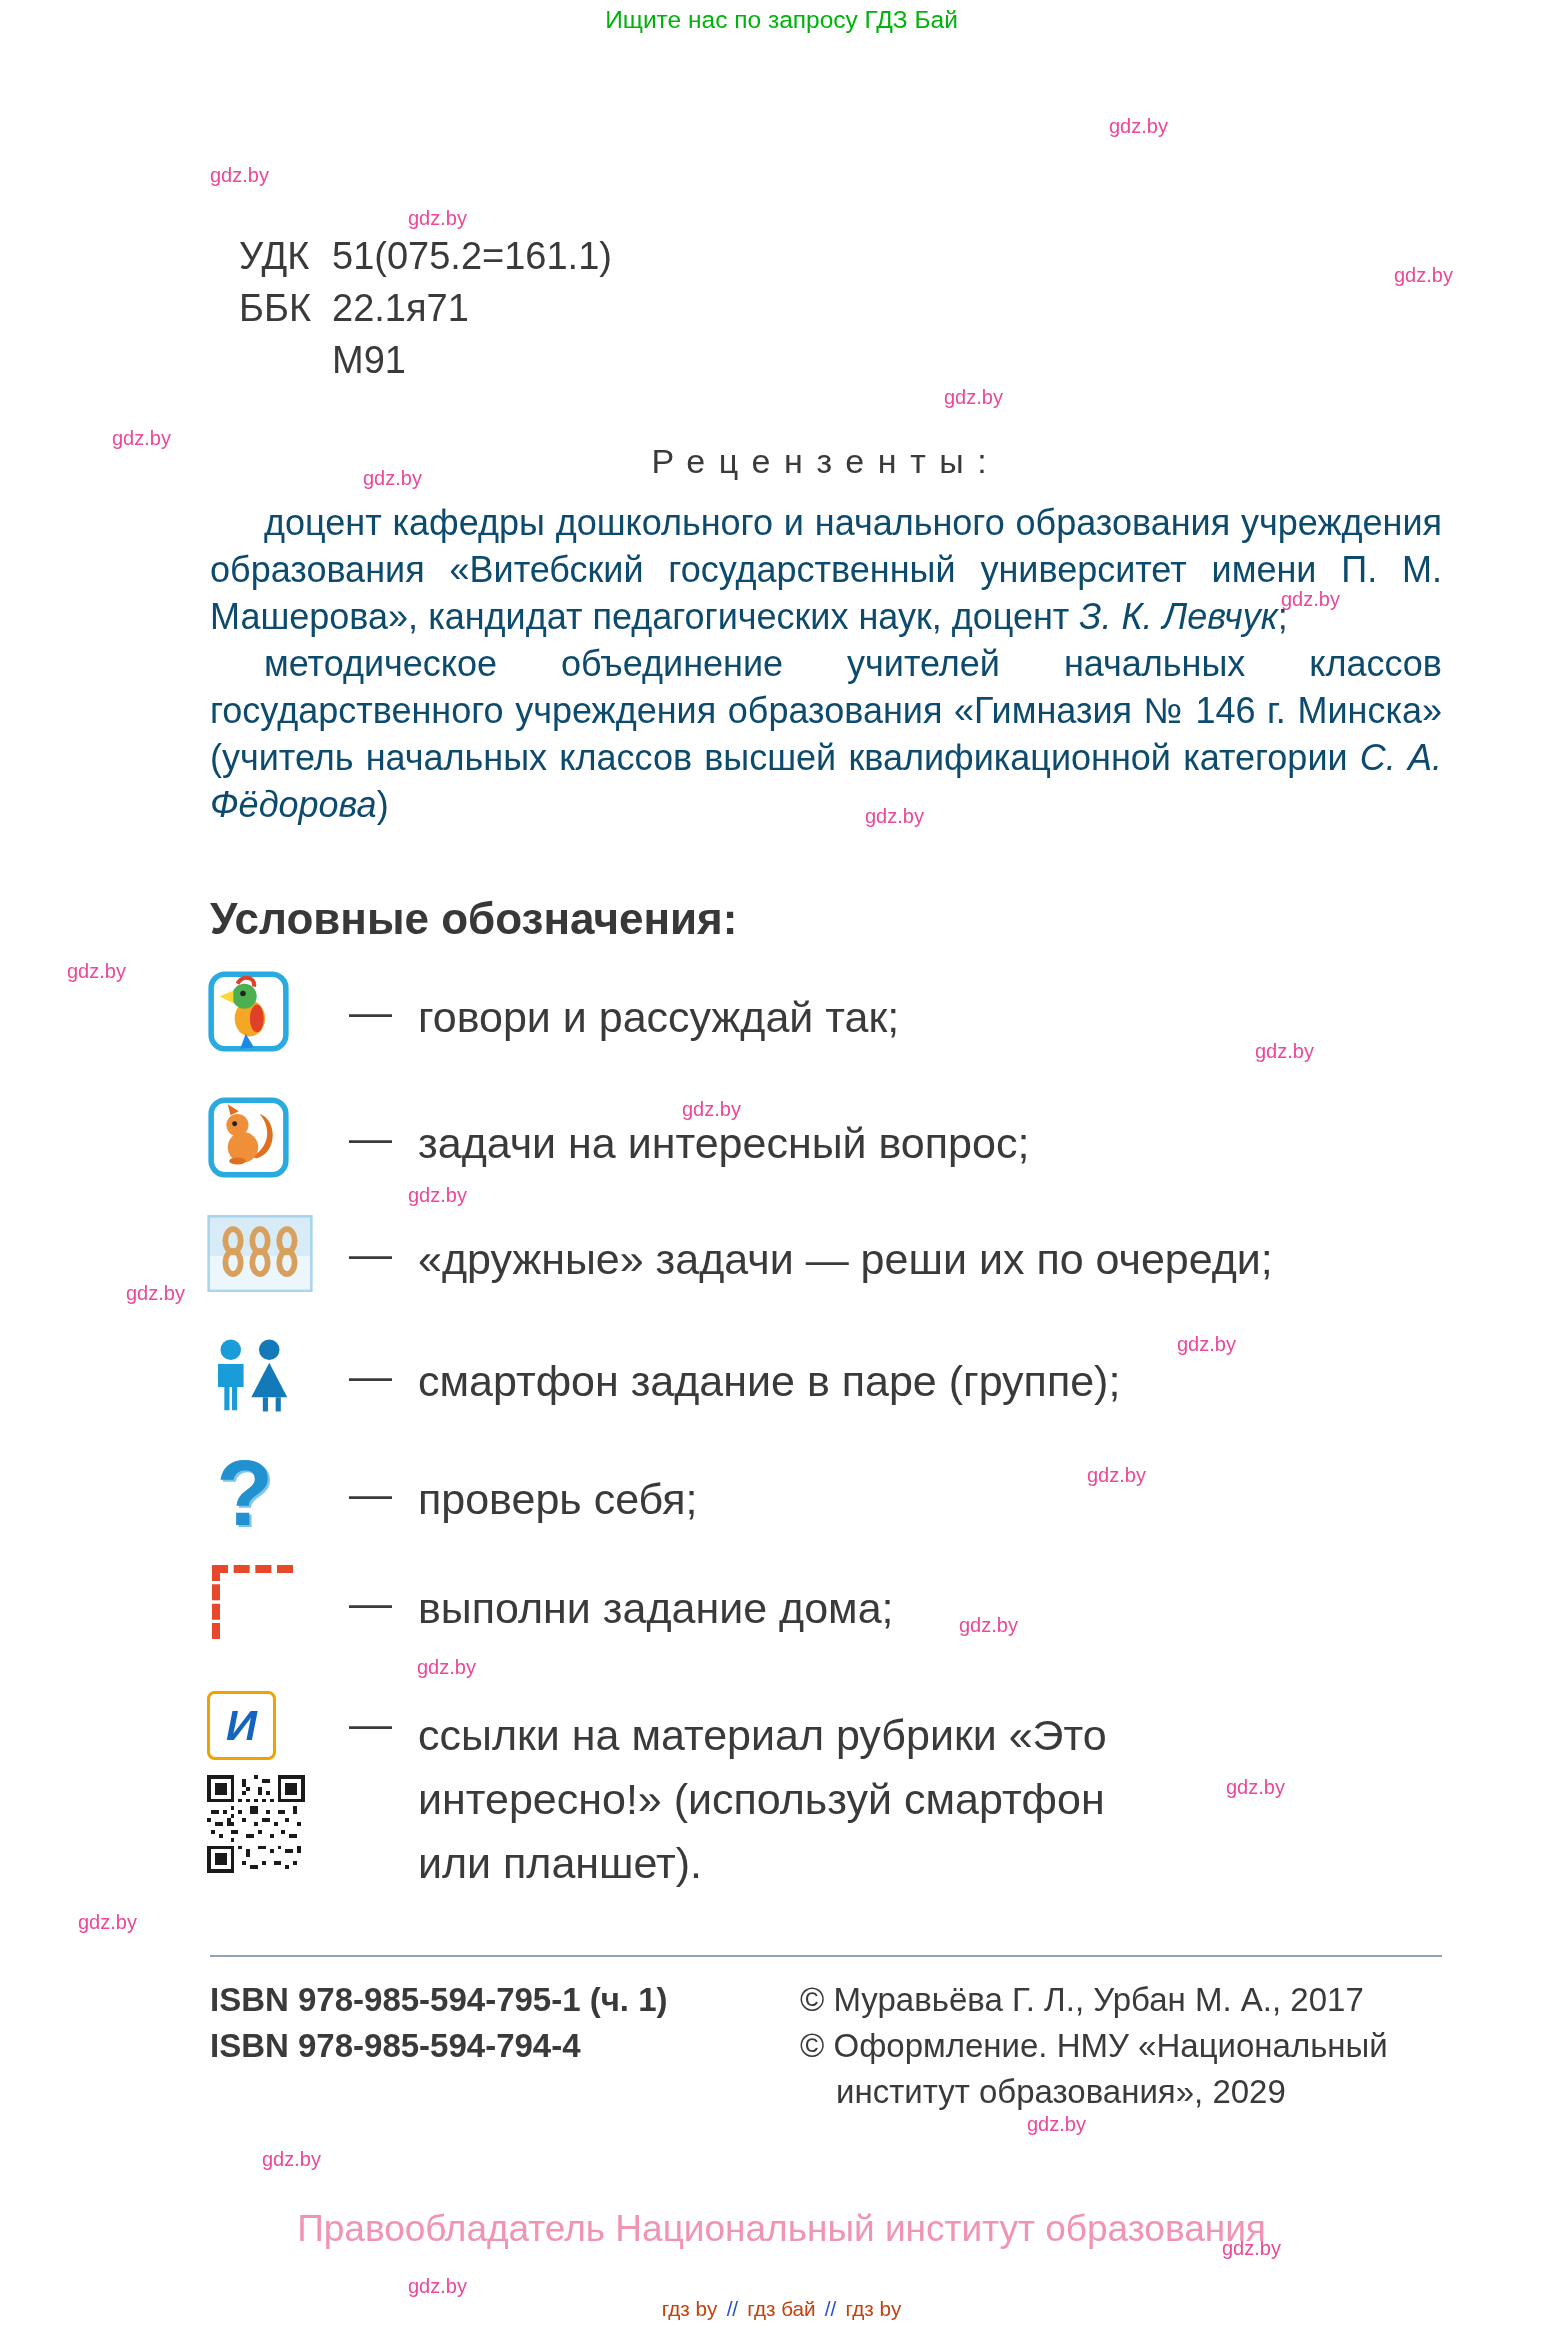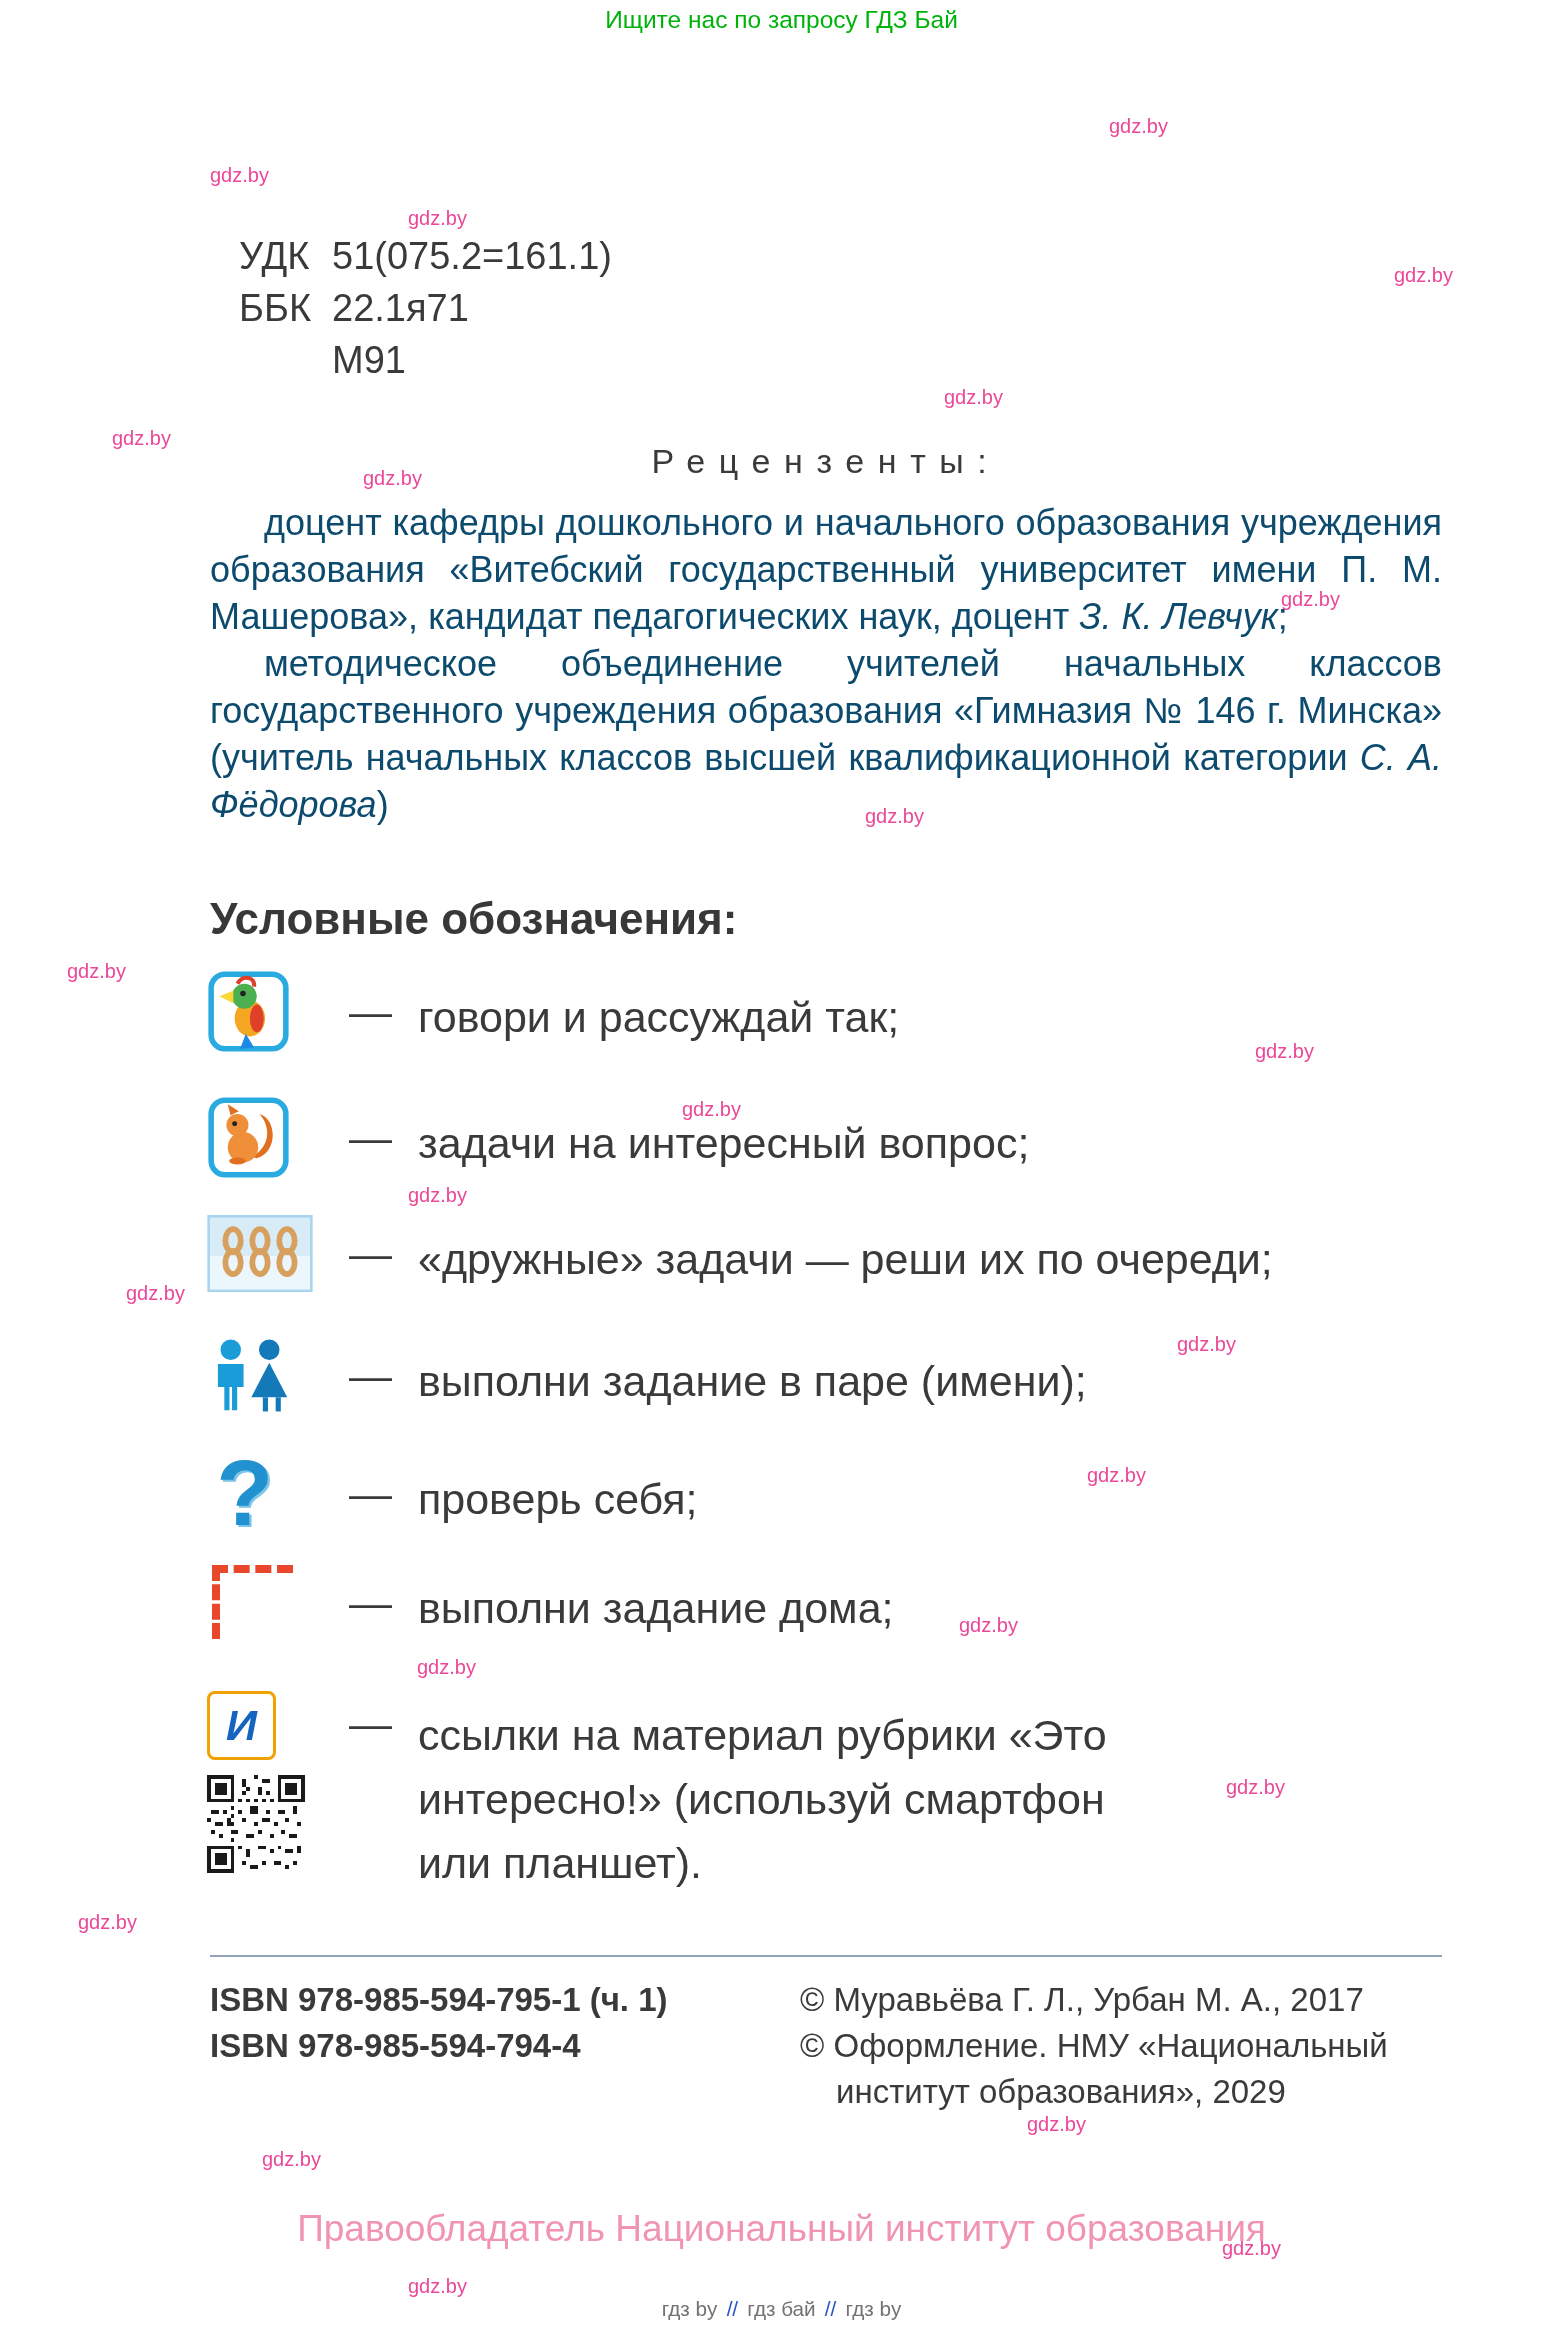--- a/index.html
+++ b/index.html
@@ -47,21 +47,21 @@
   }
   .row-info .dash, .row-info .llabel { line-height:64px; }
   .row-info .llabel { width:769px; }
   .divider { position:absolute; left:210px; top:1955px; width:1232px; height:2.3px; background:#93a4b6; }
   .isbn-block { position:absolute; left:210px; top:1977px; font-size:33px; font-weight:bold; line-height:46px; color:#3a3a3a; }
   .colophon { position:absolute; left:800px; top:1977px; font-size:33px; line-height:46px; color:#3a3a3a; }
   .colophon .c1 { white-space:nowrap; }
   .colophon .c2 { width:581px; text-indent:-36px; padding-left:36px; }
   .rights { position:absolute; left:0; right:0; top:2208px; text-align:center; font-size:37px; color:#f193b5; }
   .footer-links { position:absolute; left:0; right:0; top:2297px; text-align:center; font-size:20.7px; color:#2653c9; }
-  .footer-links a { color:#737373; text-decoration:none; margin:0 7.7px; cursor:pointer; }
+  .footer-links a { color:#c2410c; text-decoration:none; margin:0 7.7px; cursor:pointer; }
   .fsep { margin:0 1.5px; }
   svg { display:block; }
 </style>
 </head>
 <body>
 
 <div class="page">
 
   <div class="banner-top">Ищите нас по запросу ГДЗ Бай</div>
 
@@ -176,21 +176,21 @@
           <g fill="#1479b8">
             <circle cx="48" cy="10" r="8"></circle>
             <path d="M48 20 L34 47 h28 Z"></path>
             <rect x="43" y="47" width="4" height="11"></rect>
             <rect x="53" y="47" width="4" height="11"></rect>
           </g>
         </svg>
       </span>
     </div>
     <span class="dash">—</span>
-    <span class="llabel">выполни задание в паре (имени);</span>
+    <span class="llabel">смартфон задание в паре (группе);</span>
   </div>
 
   <div class="legend-row" style="top:1452px">
     <div class="icon-cell">
       <span class="q-glyph">?</span>
     </div>
     <span class="dash">—</span>
     <span class="llabel">проверь себя;</span>
   </div>
 

